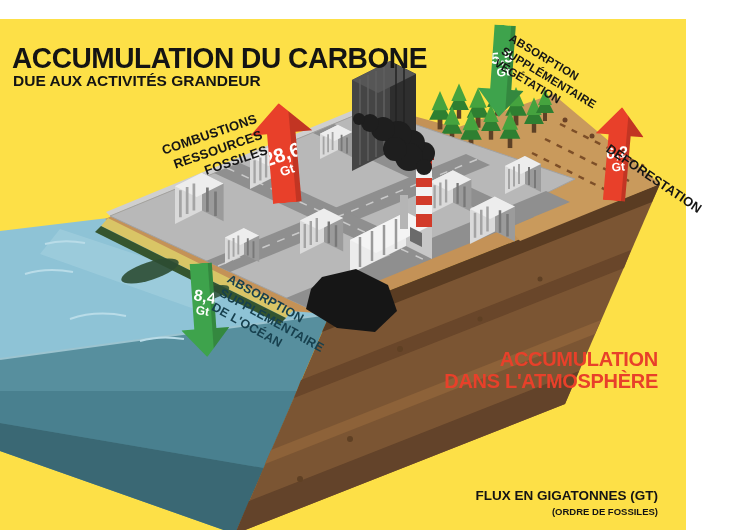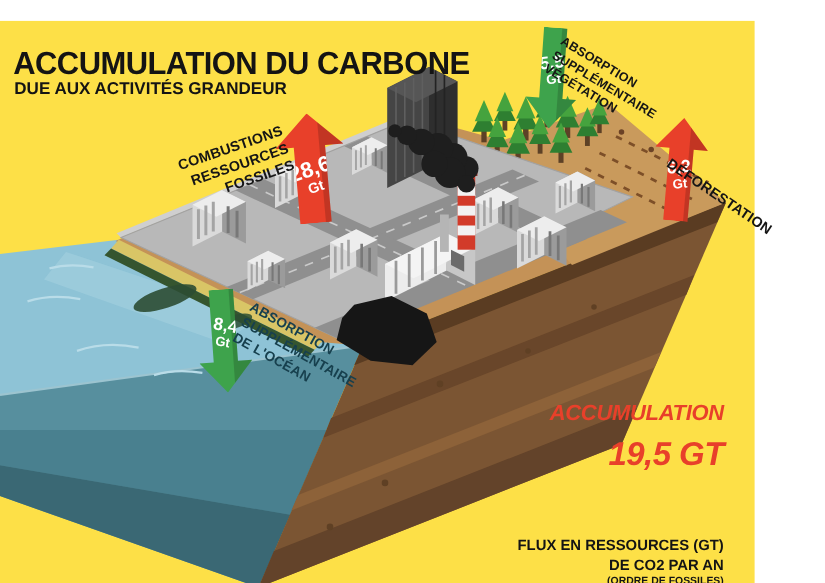--- a/index.html
+++ b/index.html
@@ -38,21 +38,21 @@
   #label-veg{left:514px;top:12px;font-size:11.5px;transform:rotate(31deg);transform-origin:0 0;}
 
   #arrow-defor{left:594px;top:88px;width:48px;height:94px;transform:rotate(5deg);}
   #arrow-defor .arrow-text{transform:rotate(-10deg);}
   #label-defor{left:612px;top:122px;font-size:13px;transform:rotate(34deg);transform-origin:0 0;}
 
   #arrow-ocean{left:180px;top:244px;width:48px;height:94px;transform:rotate(-4deg);}
   #arrow-ocean .arrow-text{transform:rotate(14deg);}
   #label-ocean{left:232px;top:252px;font-size:12.5px;color:#17404e;transform:rotate(29deg);transform-origin:0 0;}
 
-  .atmo{position:absolute;right:28px;top:347px;text-align:right;color:#e8402a;font-weight:bold;font-style:italic;}
+  .atmo{position:absolute;right:28px;top:330px;text-align:right;color:#e8402a;font-weight:bold;}
   .atmo-line{font-size:20px;line-height:1.08;letter-spacing:-.3px;}
   .atmo-value{font-size:30px;margin-top:9px;letter-spacing:-.5px;}
 
   .footnote{position:absolute;right:28px;top:468px;text-align:right;color:#141414;font-weight:bold;}
   .footnote-line{font-size:13.5px;line-height:1.3;}
   .footnote-small{font-size:9.5px;margin-top:1px;}
 </style>
 </head>
 <body>
 
@@ -242,22 +242,21 @@
     </div>
   </div>
   <div id="label-ocean" class="flow-label">
     <span>ABSORPTION</span>
     <span>SUPPLÉMENTAIRE</span>
     <span>DE L'OCÉAN</span>
   </div>
 
   <div class="atmo">
     <div class="atmo-line">ACCUMULATION</div>
-    <div class="atmo-value">19,5 GT</div>
+    <div class="atmo-line">DANS L'ATMOSPHÈRE</div>
   </div>
 
   <div class="footnote">
-    <div class="footnote-line">FLUX EN RESSOURCES (GT)</div>
-    <div class="footnote-line">DE CO2 PAR AN</div>
+    <div class="footnote-line">FLUX EN GIGATONNES (GT)</div>
     <div class="footnote-small">(ORDRE DE FOSSILES)</div>
   </div>
 
 </div>
 
 </body></html>

